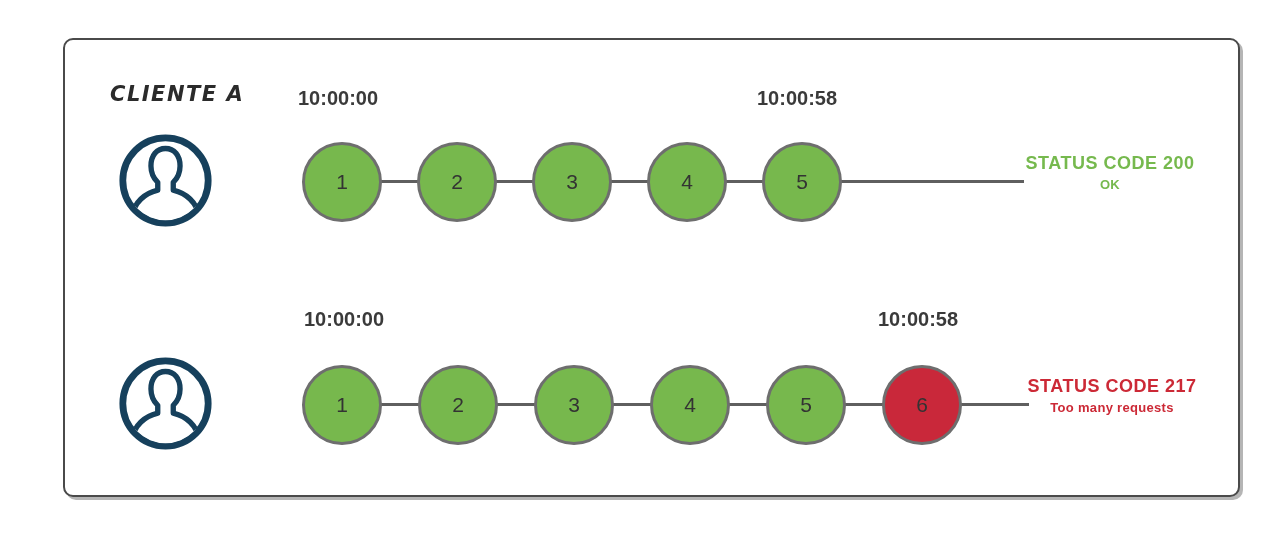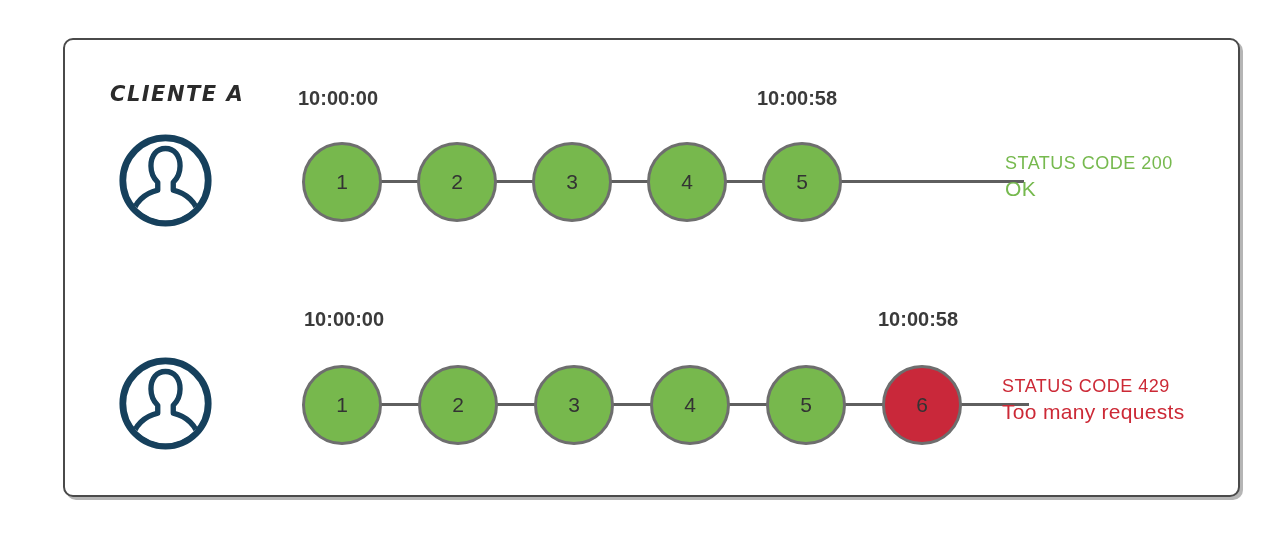--- a/index.html
+++ b/index.html
@@ -55,26 +55,26 @@
     align-items: center;
     justify-content: center;
     font-size: 21px;
     color: var(--numberDark);
   }
   .circle.success { background: var(--success); }
   .circle.error   { background: var(--error); }
   .user-icon { position: absolute; width: 97px; height: 97px; }
   .status-block {
     position: absolute;
-    text-align: left;
-    font-weight: 400;
+    text-align: center;
+    font-weight: 700;
     white-space: nowrap;
   }
   .status-code { font-size: 18px; letter-spacing: 0.5px; }
-  .status-message { font-size: 21px; margin-top: 3px; letter-spacing: 0.3px; }
+  .status-message { font-size: 13px; margin-top: 3px; letter-spacing: 0.3px; }
   .status-block.ok  .status-code,  .status-block.ok  .status-message { color: var(--successText); }
   .status-block.err .status-code,  .status-block.err .status-message { color: var(--errorText); }
 </style>
 </head>
 <body>
 
 <div class="stage">
   <div class="frame">
 
     <div class="client-label" style="left:45px; top:42px;">CLIENTE A</div>
@@ -152,18 +152,18 @@
       <span>4</span>
     </div>
     <div class="circle success" style="left:701px; top:325px;">
       <span>5</span>
     </div>
     <div class="circle error" style="left:817px; top:325px;">
       <span>6</span>
     </div>
 
     <div class="status-block err" style="left:937px; top:336px; width:220px;">
-      <div class="status-code">STATUS CODE 429</div>
+      <div class="status-code">STATUS CODE 217</div>
       <div class="status-message">Too many requests</div>
     </div>
 
   </div>
 </div>
 
 </body></html>

